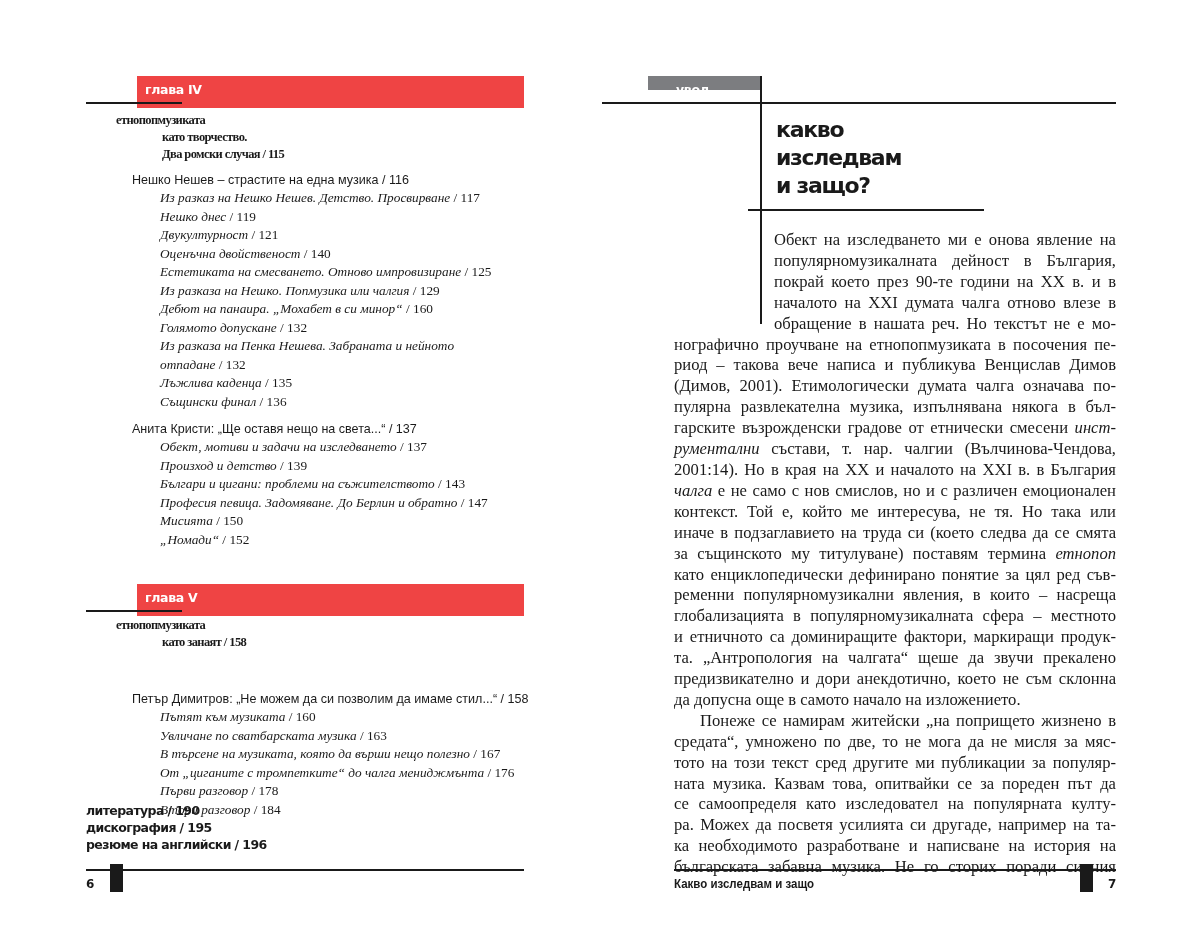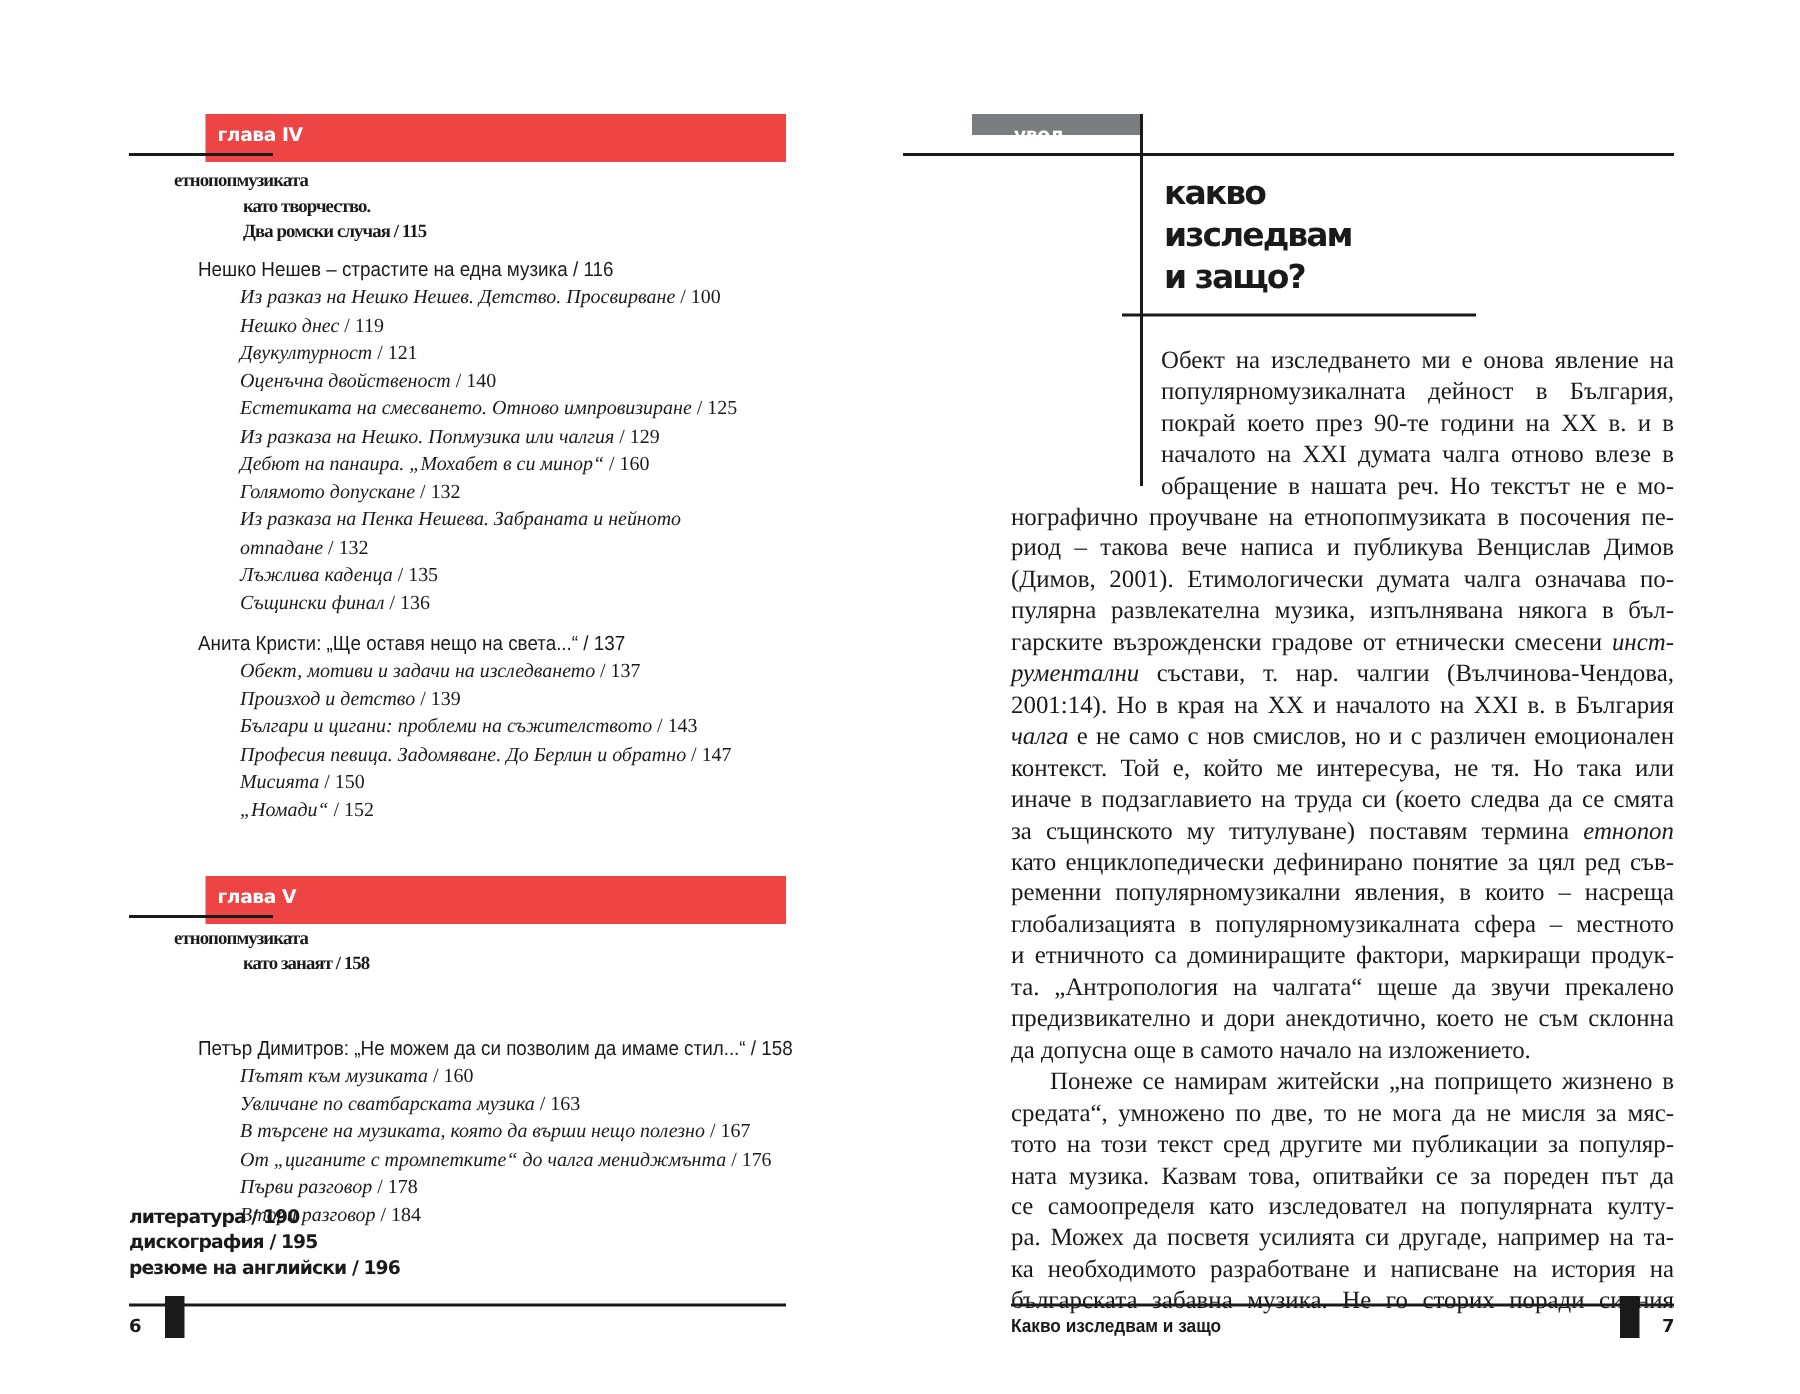--- a/index.html
+++ b/index.html
@@ -84,21 +84,21 @@
   <div class="chapter-rule" style="top:102px;"></div>
   <div class="part-title" style="top:112px;">
     <span>етнопопмузиката</span>
     <span class="indent">като творчество.</span>
     <span class="indent">Два ромски случая / 115</span>
   </div>
 
   <div class="toc-block" style="top:170px;">
     <div class="toc-main">Нешко Нешев – страстите на една музика / 116</div>
     <div id="ch4s0">
-        <div class="toc-sub"><span class="t">Из разказ на Нешко Нешев. Детство. Просвирване</span><span> / 100</span></div>
+        <div class="toc-sub"><span class="t">Из разказ на Нешко Нешев. Детство. Просвирване</span><span> / 117</span></div>
         <div class="toc-sub"><span class="t">Нешко днес</span><span> / 119</span></div>
         <div class="toc-sub"><span class="t">Двукултурност</span><span> / 121</span></div>
         <div class="toc-sub"><span class="t">Оценъчна двойственост</span><span> / 140</span></div>
         <div class="toc-sub"><span class="t">Естетиката на смесването. Отново импровизиране</span><span> / 125</span></div>
         <div class="toc-sub"><span class="t">Из разказа на Нешко. Попмузика или чалгия</span><span> / 129</span></div>
         <div class="toc-sub"><span class="t">Дебют на панаира. „Мохабет в си минор“</span><span> / 160</span></div>
         <div class="toc-sub"><span class="t">Голямото допускане</span><span> / 132</span></div>
         <div class="toc-sub"><span class="t">Из разказа на Пенка Нешева. Забраната и нейното</span></div>
         <div class="toc-sub"><span class="t">отпадане</span><span> / 132</span></div>
         <div class="toc-sub"><span class="t">Лъжлива каденца</span><span> / 135</span></div>

